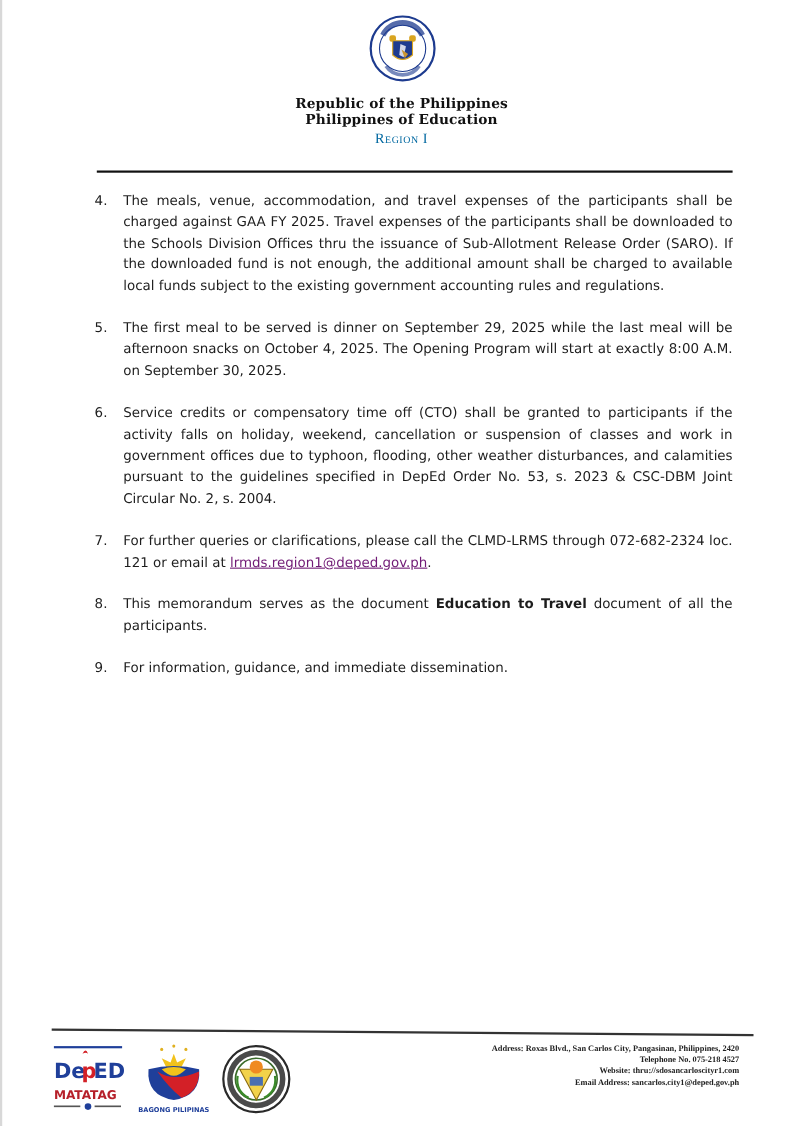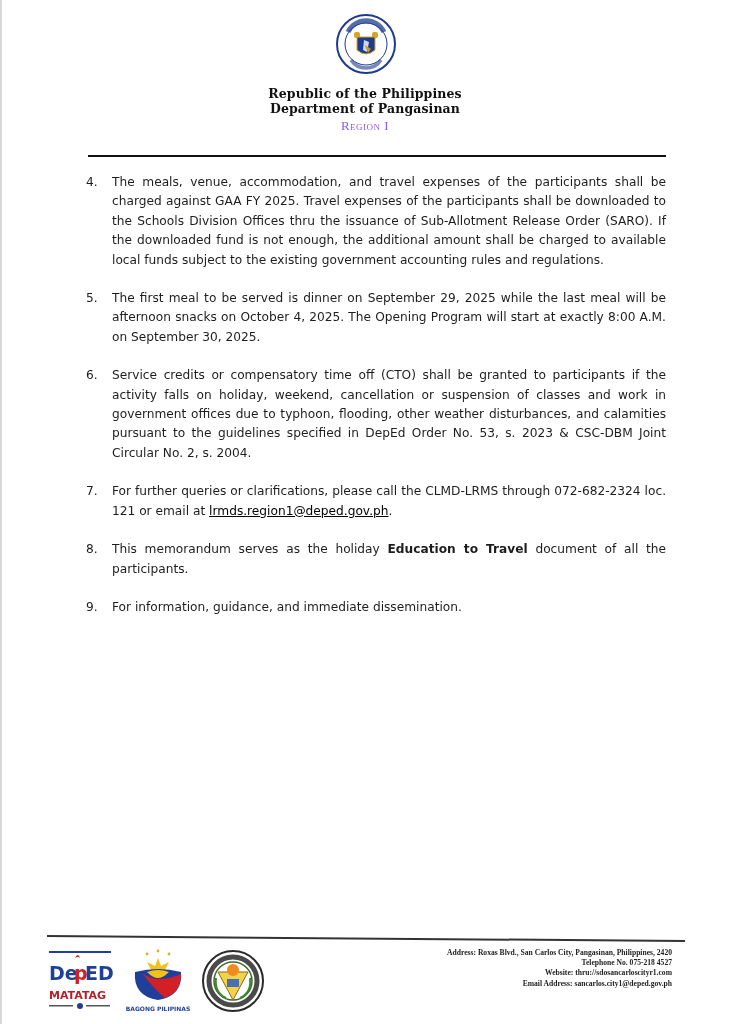--- a/index.html
+++ b/index.html
@@ -9,33 +9,33 @@
   .left-edge { position: absolute; left: 0; top: 0; width: 2px; height: 1024px; background: #d8d8d8; }
 
   
   .seal { position: absolute; left: 335px; top: 12px; width: 62px; height: 68px; }
   .hdr-line { position: absolute; left: 0; width: 730px; text-align: center; }
   .gothic { font-family: "DejaVu Serif", serif; font-weight: bold; font-size: 12.5px; color: #111;
             letter-spacing: 0.1px; }
   .hdr-republic { top: 86px; }
   .hdr-dept { top: 101px; }
   .hdr-region { top: 118px; font-family: "Liberation Serif", serif; font-size: 13px;
-                font-variant: small-caps; letter-spacing: 0.5px; color: #8b5cf6; }
+                font-variant: small-caps; letter-spacing: 0.5px; color: #0369a1; }
   .hdr-division { top: 133px; font-family: "Liberation Serif", serif; font-size: 14.5px;
                   letter-spacing: 0.6px; color: #111; }
   .hdr-rule { position: absolute; left: 88px; top: 155px; width: 578px; height: 2px; background: #111; }
 
   
   .items { position: absolute; left: 86px; top: 173px; width: 580px; margin: 0; padding: 0;
            list-style: none; font-family: "DejaVu Sans", sans-serif; font-size: 12.2px;
            line-height: 19.4px; color: #1d1d1d; }
   .item { position: relative; padding-left: 26px; text-align: justify; }
   .item-num { position: absolute; left: 0; top: 0; }
   .item p { margin: 0; }
-  .email-link { color: #000000; text-decoration: underline; }
+  .email-link { color: #701a75; text-decoration: underline; }
   .bold { font-weight: bold; }
 
   
   .ftr-rule { position: absolute; left: 47px; top: 935px; width: 638px; height: 2px; background: #333;
               transform: rotate(0.45deg); transform-origin: left center; }
   .logos { position: absolute; left: 45px; top: 948px; height: 70px; }
   .logo { position: absolute; }
   .deped-logo { left: 0; top: 0; width: 70px; height: 66px; }
   .bp-logo { left: 80px; top: 0; width: 66px; height: 66px; }
   .sdo-logo { left: 155px; top: 0; width: 66px; height: 66px; }
@@ -57,21 +57,21 @@
     <path d="M13 20 A20 20 0 0 1 49 20" fill="none" stroke="#1d3b8f" stroke-width="5" opacity="0.75"></path>
     <path d="M16 48 A18 18 0 0 0 46 48" fill="none" stroke="#1d3b8f" stroke-width="3.5" opacity="0.6"></path>
     <rect x="19" y="20" width="6" height="6" rx="2" fill="#d9a520"></rect>
     <rect x="37" y="20" width="6" height="6" rx="2" fill="#d9a520"></rect>
     <path d="M22 25 L40 25 L40 38 Q31 46 22 38 Z" fill="#1d3b8f" stroke="#d9a520" stroke-width="1"></path>
     <path d="M29 28 L34 30 L32 40 L28 38 Z" fill="#ffffff" opacity="0.8"></path>
     <path d="M30 33 L36 37 L33 41" fill="#c99530"></path>
   </svg>
 
   <div class="hdr-line gothic hdr-republic">Republic of the Philippines</div>
-  <div class="hdr-line gothic hdr-dept">Department of Pangasinan</div>
+  <div class="hdr-line gothic hdr-dept">Philippines of Education</div>
   <div class="hdr-line hdr-region">Region I</div>
   <div class="hdr-rule"></div>
 
   <ol class="items">
     <li class="item" style="margin-bottom:19px">
       <span class="item-num">4.</span>
       <p>The meals, venue, accommodation, and travel expenses of the participants shall be charged against GAA FY 2025. Travel expenses of the participants shall be downloaded to the Schools Division Offices thru the issuance of Sub-Allotment Release Order (SARO). If the downloaded fund is not enough, the additional amount shall be charged to available local funds subject to the existing government accounting rules and regulations.</p>
     </li>
     <li class="item" style="margin-bottom:19px">
       <span class="item-num">5.</span>
@@ -80,21 +80,21 @@
     <li class="item" style="margin-bottom:19px">
       <span class="item-num">6.</span>
       <p>Service credits or compensatory time off (CTO) shall be granted to participants if the activity falls on holiday, weekend, cancellation or suspension of classes and work in government offices due to typhoon, flooding, other weather disturbances, and calamities pursuant to the guidelines specified in DepEd Order No. 53, s. 2023 &amp; CSC-DBM Joint Circular No. 2, s. 2004.</p>
     </li>
     <li class="item" style="margin-bottom:19px">
       <span class="item-num">7.</span>
       <p><span>For further queries or clarifications, please call the CLMD-LRMS through 072-682-2324 loc. 121 or email at </span><a class="email-link">lrmds.region1@deped.gov.ph</a><span>.</span></p>
     </li>
     <li class="item" style="margin-bottom:19px">
       <span class="item-num">8.</span>
-      <p><span>This memorandum serves as the holiday </span><span class="bold">Education to Travel</span><span> document of all the participants.</span></p>
+      <p><span>This memorandum serves as the document </span><span class="bold">Education to Travel</span><span> document of all the participants.</span></p>
     </li>
     <li class="item">
       <span class="item-num">9.</span>
       <p>For information, guidance, and immediate dissemination.</p>
     </li>
   </ol>
 
   <div class="ftr-rule"></div>
 
   <div class="logos">

